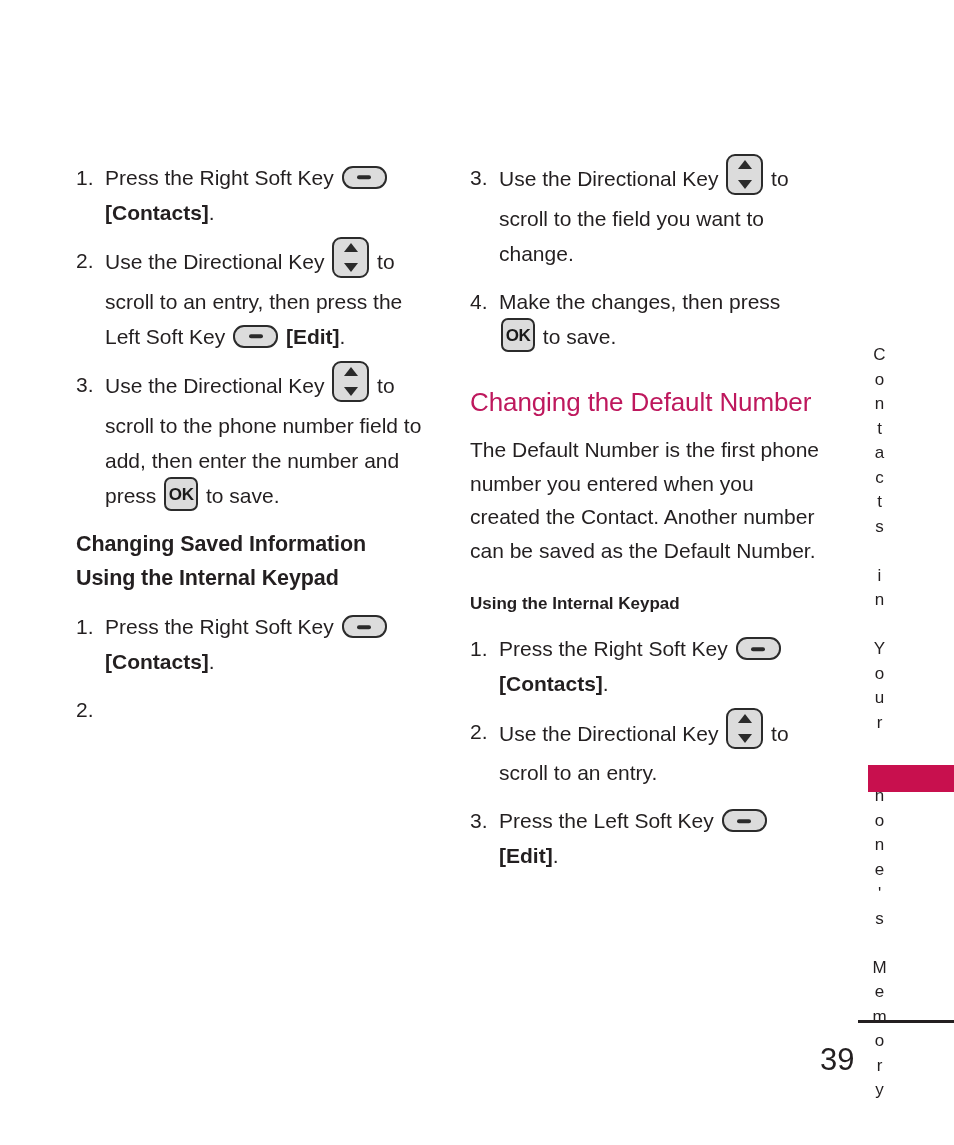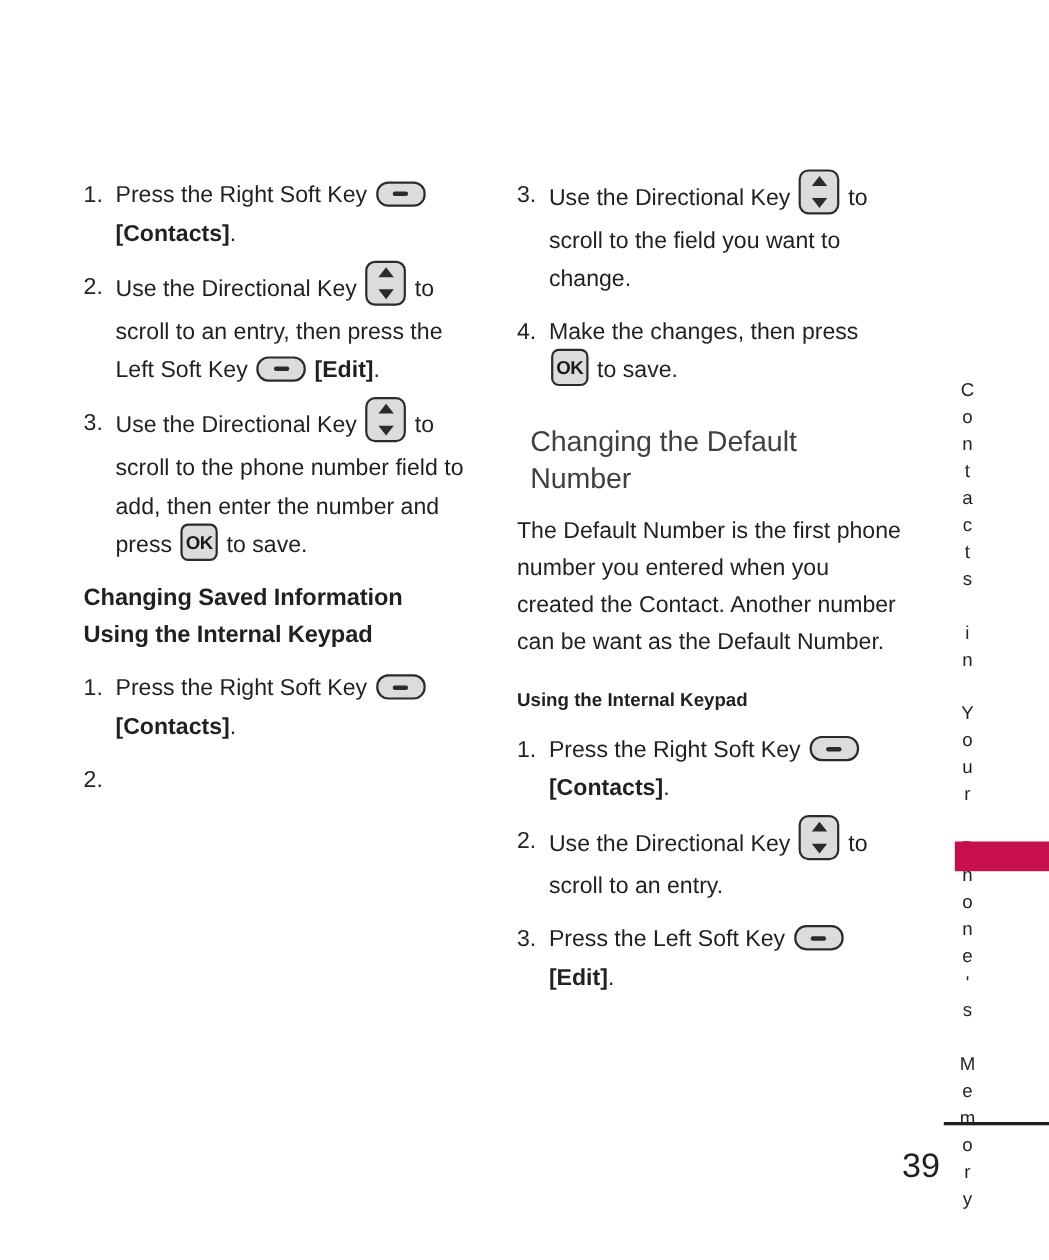--- a/index.html
+++ b/index.html
@@ -32,25 +32,25 @@
 
   
   h2.section-head {
     font-size: 21.5px;
     font-weight: bold;
     line-height: 34px;
     margin: 0 0 14px 0;
     letter-spacing: -0.1px;
   }
   h2.section-head.pink {
-    color: #404040;
+    color: #be185d;
     font-weight: normal;
     font-size: 26px;
     line-height: 34px;
-    margin: 30px 0 14px 12px;
+    margin: 30px 0 14px 0;
   }
   h3.sub-head {
     font-size: 17px;
     font-weight: bold;
     line-height: 30px;
     margin: 22px 0 12px 0;
   }
 
   
   p.body-text {
@@ -239,21 +239,21 @@
 
   <div class="col col-right">
 
     <ol class="steps">
         <li><span class="num">3.</span><span class="step-text">Use the Directional Key <span class="key key-dir"><span class="tri tri-up"></span><span class="tri tri-down"></span></span> to scroll to the field you want to change.</span></li>
         <li><span class="num">4.</span><span class="step-text">Make the changes, then press <span class="key key-ok"><span class="ok-label">OK</span></span> to save.</span></li>
       </ol>
 
     <h2 class="section-head pink">Changing the Default Number</h2>
 
-    <p class="body-text">The Default Number is the first phone number you entered when you created the Contact. Another number can be want as the Default Number.</p>
+    <p class="body-text">The Default Number is the first phone number you entered when you created the Contact. Another number can be saved as the Default Number.</p>
 
     <h3 class="sub-head">Using the Internal Keypad</h3>
 
     <ol class="steps">
         <li><span class="num">1.</span><span class="step-text">Press the Right Soft Key <span class="key key-soft"></span> <span class="bold">[Contacts]</span>.</span></li>
         <li><span class="num">2.</span><span class="step-text">Use the Directional Key <span class="key key-dir"><span class="tri tri-up"></span><span class="tri tri-down"></span></span> to scroll to an entry.</span></li>
         <li><span class="num">3.</span><span class="step-text">Press the Left Soft Key <span class="key key-soft"></span> <span class="bold">[Edit]</span>.</span></li>
       </ol>
 
   </div>

